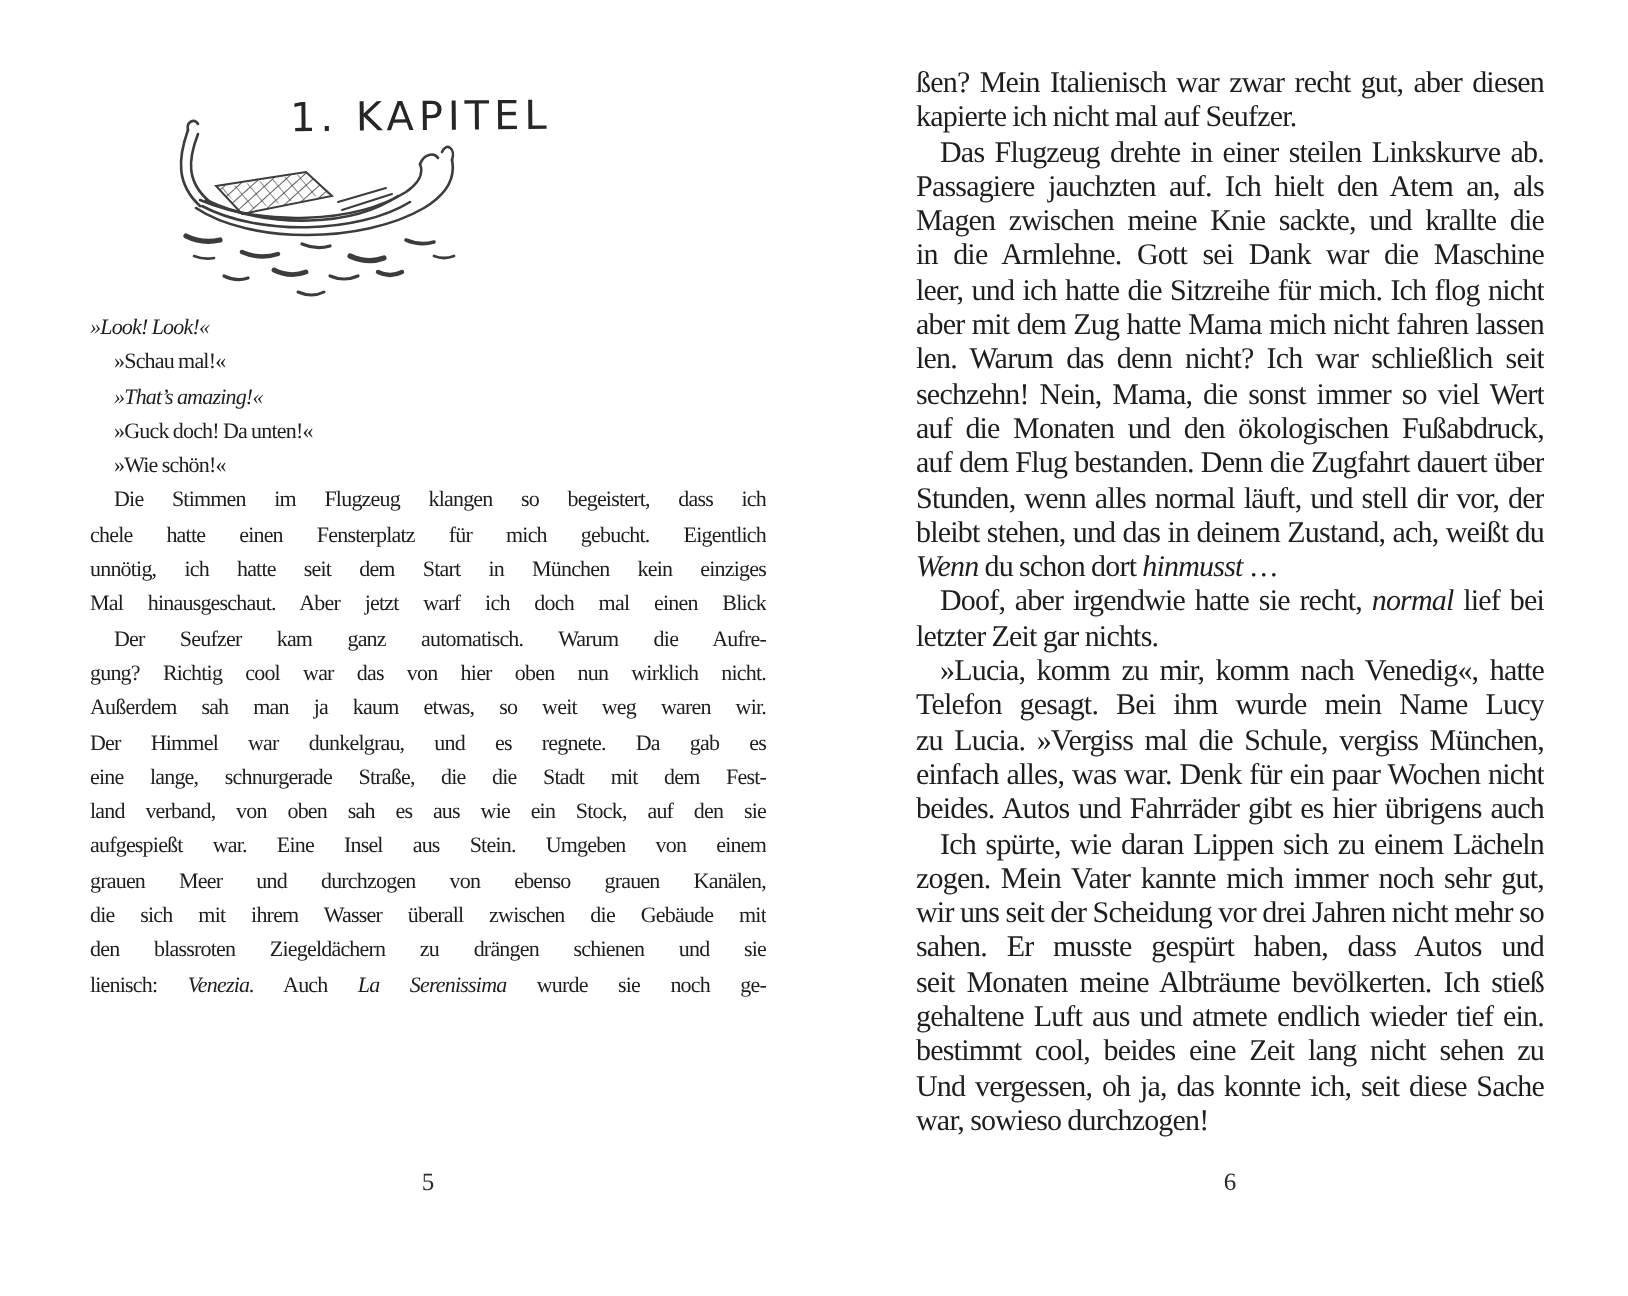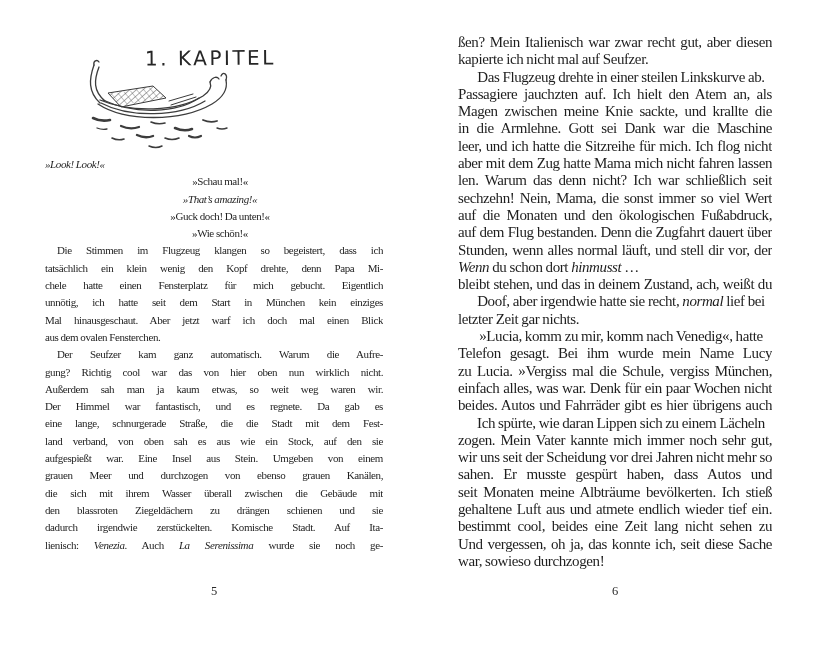--- a/index.html
+++ b/index.html
@@ -30,21 +30,21 @@
   .page-left  .page-text { top: 156px; font-size: 11px; }
   .page-right .page-text { top: 34px;  font-size: 15px; }
 
   .line {
     height: 17.3px; line-height: 17.3px;
     letter-spacing: -0.4px; word-spacing: -0.3px;
     overflow: hidden; white-space: normal;
     text-align: left;
   }
   .line.jus { text-align: justify; text-align-last: justify; }
-  .line.ind { text-indent: 12px; text-align: center; }
+  .line.ind { text-indent: 12px; }
   .it { font-style: italic; }
 
   .page-number {
     position: absolute; top: 584px; left: 0; width: 100%;
     text-align: center; font-size: 12.5px; color: #2a2a2a;
   }
 </style>
 </head>
 <body style="--bg: #ffffff; --text: #1e1e1e;">
 
@@ -100,36 +100,33 @@
       </g>
     </svg>
 
     <div class="page-text">
         <div class="line"><span class="it">»Look! Look!«</span></div>
         <div class="line ind"><span>»Schau mal!«</span></div>
         <div class="line ind"><span class="it">»That’s amazing!«</span></div>
         <div class="line ind"><span>»Guck doch! Da unten!«</span></div>
         <div class="line ind"><span>»Wie schön!«</span></div>
         <div class="line jus ind"><span>Die Stimmen im Flugzeug klangen so begeistert, dass ich</span></div>
-        <div class="line jus"><span>tatsächlich ein klein wenig den Kopf drehte, denn Papa Mi-</span></div>
         <div class="line jus"><span>chele hatte einen Fensterplatz für mich gebucht. Eigentlich</span></div>
         <div class="line jus"><span>unnötig, ich hatte seit dem Start in München kein einziges</span></div>
         <div class="line jus"><span>Mal hinausgeschaut. Aber jetzt warf ich doch mal einen Blick</span></div>
-        <div class="line"><span>aus dem ovalen Fensterchen.</span></div>
         <div class="line jus ind"><span>Der Seufzer kam ganz automatisch. Warum die Aufre-</span></div>
         <div class="line jus"><span>gung? Richtig cool war das von hier oben nun wirklich nicht.</span></div>
         <div class="line jus"><span>Außerdem sah man ja kaum etwas, so weit weg waren wir.</span></div>
-        <div class="line jus"><span>Der Himmel war fantastisch, und es regnete. Da gab es</span></div>
+        <div class="line jus"><span>Der Himmel war dunkelgrau, und es regnete. Da gab es</span></div>
         <div class="line jus"><span>eine lange, schnurgerade Straße, die die Stadt mit dem Fest-</span></div>
         <div class="line jus"><span>land verband, von oben sah es aus wie ein Stock, auf den sie</span></div>
         <div class="line jus"><span>aufgespießt war. Eine Insel aus Stein. Umgeben von einem</span></div>
         <div class="line jus"><span>grauen Meer und durchzogen von ebenso grauen Kanälen,</span></div>
         <div class="line jus"><span>die sich mit ihrem Wasser überall zwischen die Gebäude mit</span></div>
         <div class="line jus"><span>den blassroten Ziegeldächern zu drängen schienen und sie</span></div>
-        <div class="line jus"><span>dadurch irgendwie zerstückelten. Komische Stadt. Auf Ita-</span></div>
         <div class="line jus"><span>lienisch: </span><span class="it">Venezia.</span><span> Auch </span><span class="it">La Serenissima</span><span> wurde sie noch ge-</span></div>
       </div>
 
     <div class="page-number">5</div>
   </div>
 
   <div class="page page-right">
     <div class="page-text">
         <div class="line jus"><span>ßen? Mein Italienisch war zwar recht gut, aber diesen Namen</span></div>
         <div class="line"><span>kapierte ich nicht mal auf Seufzer.</span></div>
@@ -137,22 +134,22 @@
         <div class="line jus"><span>Passagiere jauchzten auf. Ich hielt den Atem an, als mein</span></div>
         <div class="line jus"><span>Magen zwischen meine Knie sackte, und krallte die Finger</span></div>
         <div class="line jus"><span>in die Armlehne. Gott sei Dank war die Maschine ziemlich</span></div>
         <div class="line jus"><span>leer, und ich hatte die Sitzreihe für mich. Ich flog nicht gerne,</span></div>
         <div class="line jus"><span>aber mit dem Zug hatte Mama mich nicht fahren lassen wol-</span></div>
         <div class="line jus"><span>len. Warum das denn nicht? Ich war schließlich seit Kurzem</span></div>
         <div class="line jus"><span>sechzehn! Nein, Mama, die sonst immer so viel Wert legte</span></div>
         <div class="line jus"><span>auf die Monaten und den ökologischen Fußabdruck, hatte</span></div>
         <div class="line jus"><span>auf dem Flug bestanden. Denn die Zugfahrt dauert über acht</span></div>
         <div class="line jus"><span>Stunden, wenn alles normal läuft, und stell dir vor, der Zug</span></div>
+        <div class="line jus"><span>bleibt stehen, und das in deinem Zustand, ach, weißt du …</span></div>
         <div class="line"><span class="it">Wenn</span><span> du schon dort </span><span class="it">hinmusst</span><span> …</span></div>
-        <div class="line jus"><span>bleibt stehen, und das in deinem Zustand, ach, weißt du …</span></div>
         <div class="line jus ind"><span>Doof, aber irgendwie hatte sie recht, </span><span class="it">normal</span><span> lief bei mir in</span></div>
         <div class="line"><span>letzter Zeit gar nichts.</span></div>
         <div class="line jus ind"><span>»Lucia, komm zu mir, komm nach Venedig«, hatte Papa am</span></div>
         <div class="line jus"><span>Telefon gesagt. Bei ihm wurde mein Name Lucy automatisch</span></div>
         <div class="line jus"><span>zu Lucia. »Vergiss mal die Schule, vergiss München, vergiss</span></div>
         <div class="line jus"><span>einfach alles, was war. Denk für ein paar Wochen nicht mehr</span></div>
         <div class="line jus"><span>beides. Autos und Fahrräder gibt es hier übrigens auch nicht!«</span></div>
         <div class="line jus ind"><span>Ich spürte, wie daran Lippen sich zu einem Lächeln ver-</span></div>
         <div class="line jus"><span>zogen. Mein Vater kannte mich immer noch sehr gut, obwohl</span></div>
         <div class="line jus"><span>wir uns seit der Scheidung vor drei Jahren nicht mehr so oft</span></div>

